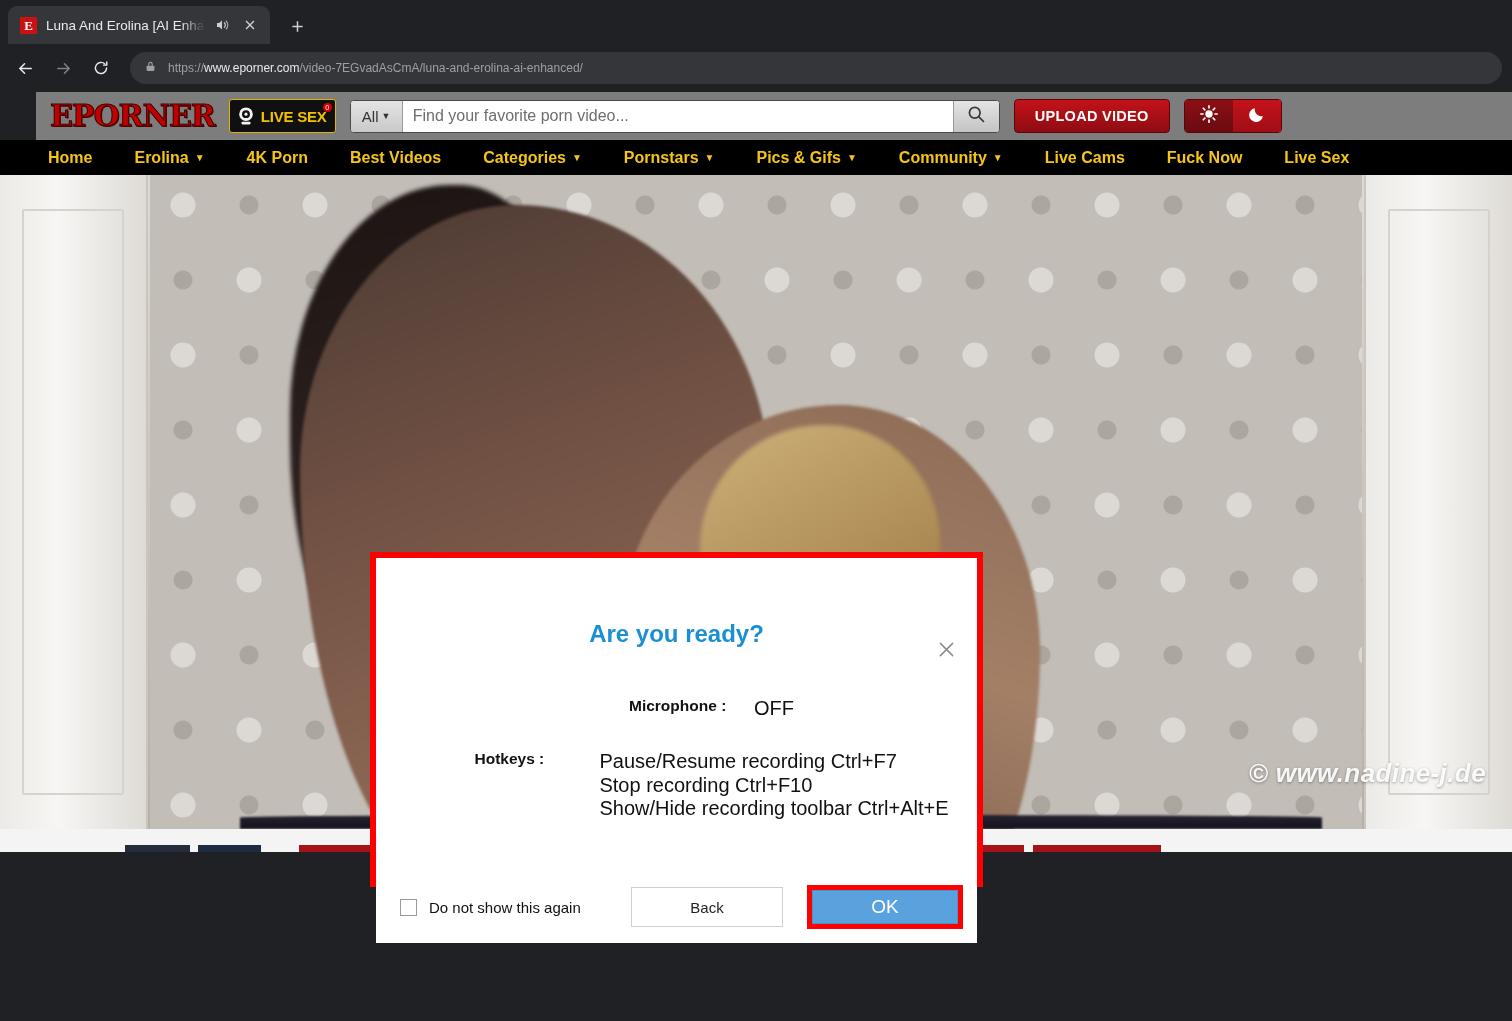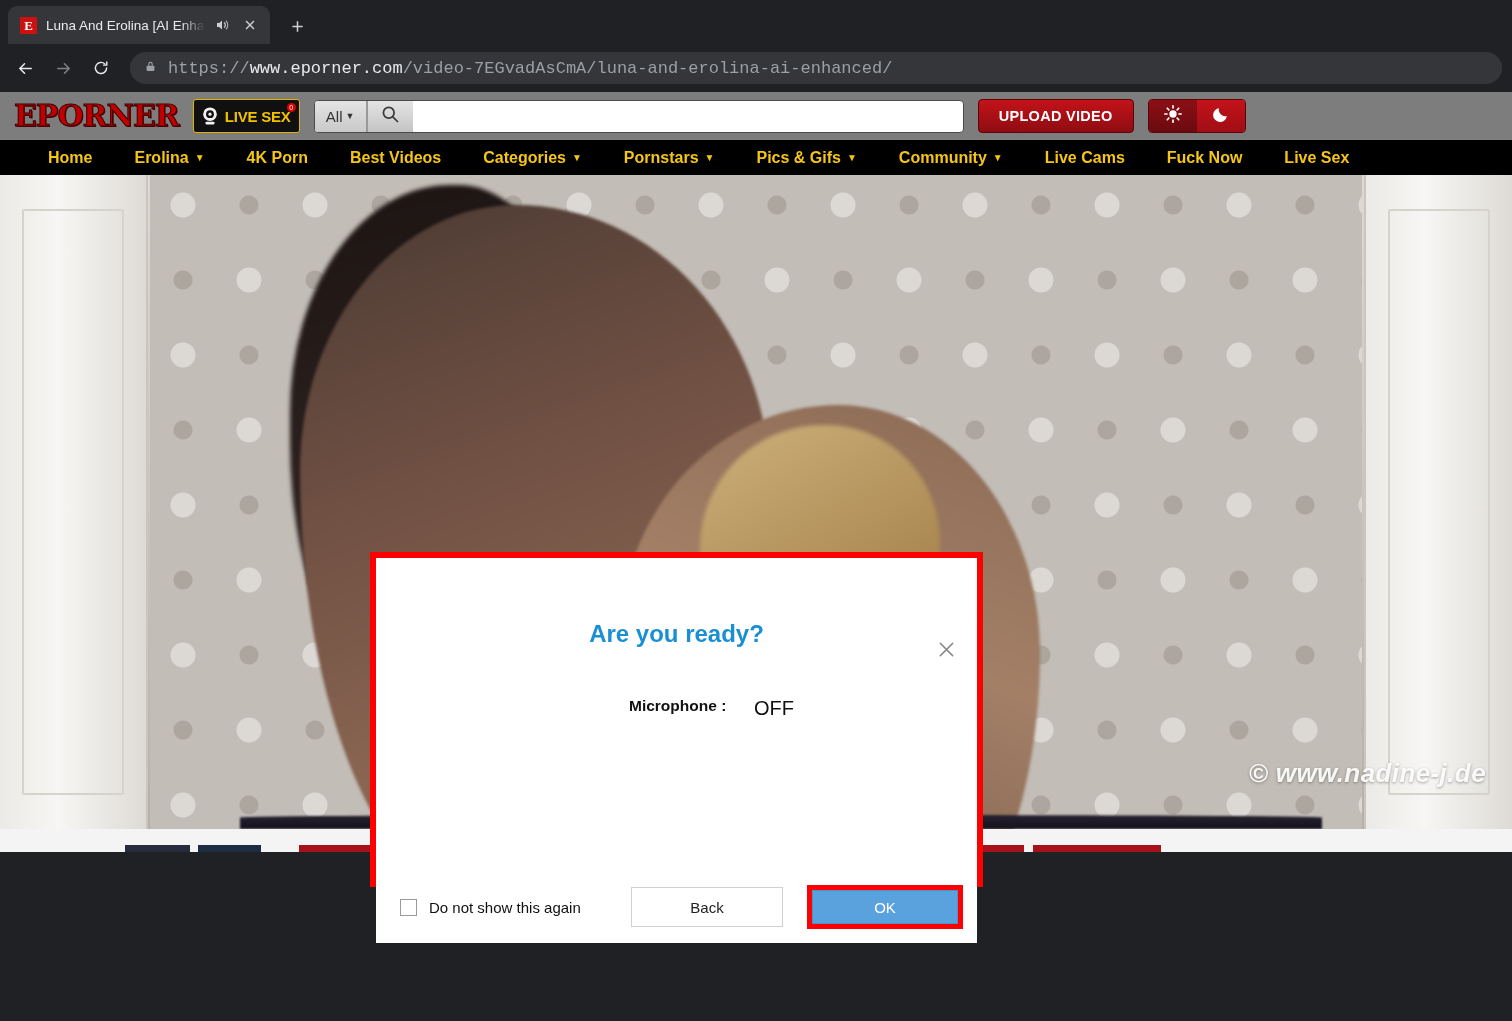--- a/index.html
+++ b/index.html
@@ -53,30 +53,30 @@
   .nav-btn {
     width: 34px; height: 34px; border-radius: 50%;
     display: flex; align-items: center; justify-content: center;
     flex: 0 0 34px;
   }
   #omnibox {
     flex: 1 1 auto; height: 32px; margin-left: 8px;
     background: #35363a; border-radius: 16px;
     display: flex; align-items: center; padding: 0 14px; gap: 11px;
   }
-  #omnibox-url { font-size: 17px; color: #9aa0a6; white-space: nowrap; font-family: Liberation Mono, monospace; }
+  #omnibox-url { font-size: 12px; color: #9aa0a6; white-space: nowrap; }
   #omnibox-url b { color: #e8eaed; font-weight: 400; }
 
   
   #site { width: 1512px; height: 929px; position: relative; overflow: hidden; }
 
   #site-header {
     height: 48px; background: #7d7d7d;
     display: flex; align-items: center; padding: 0 12px; gap: 14px;
-    position: relative; z-index: 5;
+    position: relative; z-index: 5; margin-left: 36px;
   }
   #eporner-logo {
     font-family: "DejaVu Serif", serif;
     font-size: 30px; font-weight: bold; letter-spacing: -1px;
     color: #c00000; line-height: 1;
     -webkit-text-stroke: 1px #3a0000;
     text-shadow: 1px 1px 0 #5a0000;
     flex: 0 0 auto; padding-left: 2px;
   }
   #livesex-badge {
@@ -270,21 +270,21 @@
   #btn-back {
     width: 152px; height: 40px; background: #fff;
     border: 1px solid #d0d0d0; color: #222; font-size: 15px;
     display: flex; align-items: center; justify-content: center;
   }
   #btn-ok-highlight {
     margin-left: 16px; border: 5px solid #ff0000; background:#ff0000;
   }
   #btn-ok {
     width: 146px; height: 34px; background: #5aa2de;
-    border: 1px solid #4a92ce; color: #fff; font-size: 15px;
+    border: 1px solid #4a92ce; color: #fff; font-size: 19px;
     display: flex; align-items: center; justify-content: center;
   }
 </style>
 </head>
 <body>
 
 <div id="browser-chrome">
 
   <div id="tab-strip">
     <div class="tab">
@@ -355,20 +355,21 @@
       </span>
       <span class="ls-text">LIVE SEX</span>
       <span class="ls-dot">0</span>
     </div>
 
     <div id="search-wrap">
       <div id="search-scope">
         <span>All</span>
         <span class="caret">▼</span>
       </div>
+      <input id="search-input" type="text" placeholder="Find your favorite porn video..." style="">
       <div id="search-go">
         <span>
           <svg viewBox="0 0 24 24" width="20" height="20" stroke="#3a3a3a" stroke-width="2.1" fill="none" stroke-linecap="round">
             <circle cx="10.5" cy="10.5" r="6.4"></circle>
               <path d="M15.4 15.4L21 21"></path>
           </svg>
         </span>
       </div>
     </div>
 
@@ -481,20 +482,26 @@
         </svg>
       </div>
 
       <div id="dialog-title">Are you ready?</div>
 
       <div class="d-row" id="row-mic">
         <div class="d-label">Microphone :</div>
         <div class="d-value">OFF</div>
       </div>
 
+      <div class="d-row" id="row-hot">
+        <div class="d-label">Hotkeys :</div>
+        <div class="d-value" style="white-space:pre-line">Pause/Resume recording Ctrl+F7
+Stop recording Ctrl+F10
+Show/Hide recording toolbar Ctrl+Alt+E</div>
+      </div>
 
       <div id="dialog-footer">
         <label id="dontshow">
           <span class="cbx"></span>
           <span>Do not show this again</span>
         </label>
         <div id="dialog-buttons">
           <div id="btn-back">Back</div>
           <div id="btn-ok-highlight">
             <div id="btn-ok">OK</div>

